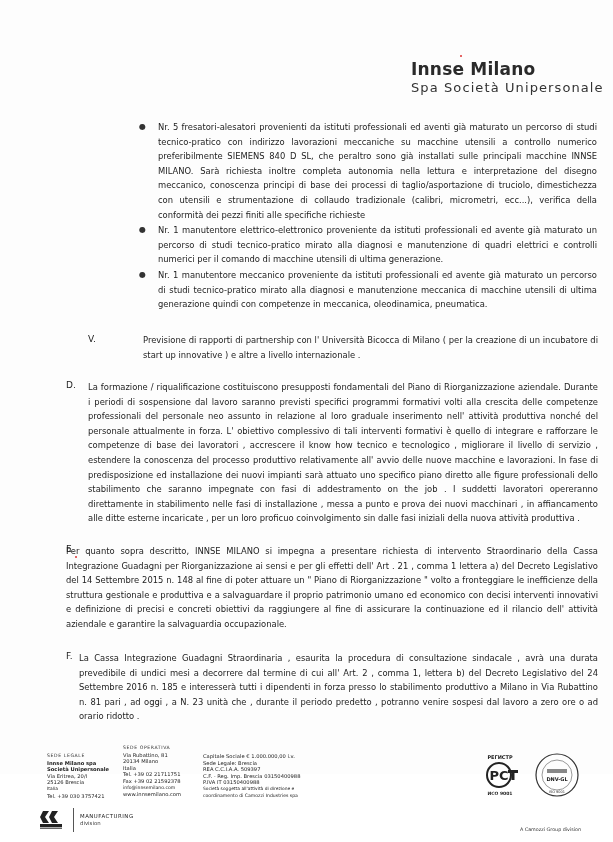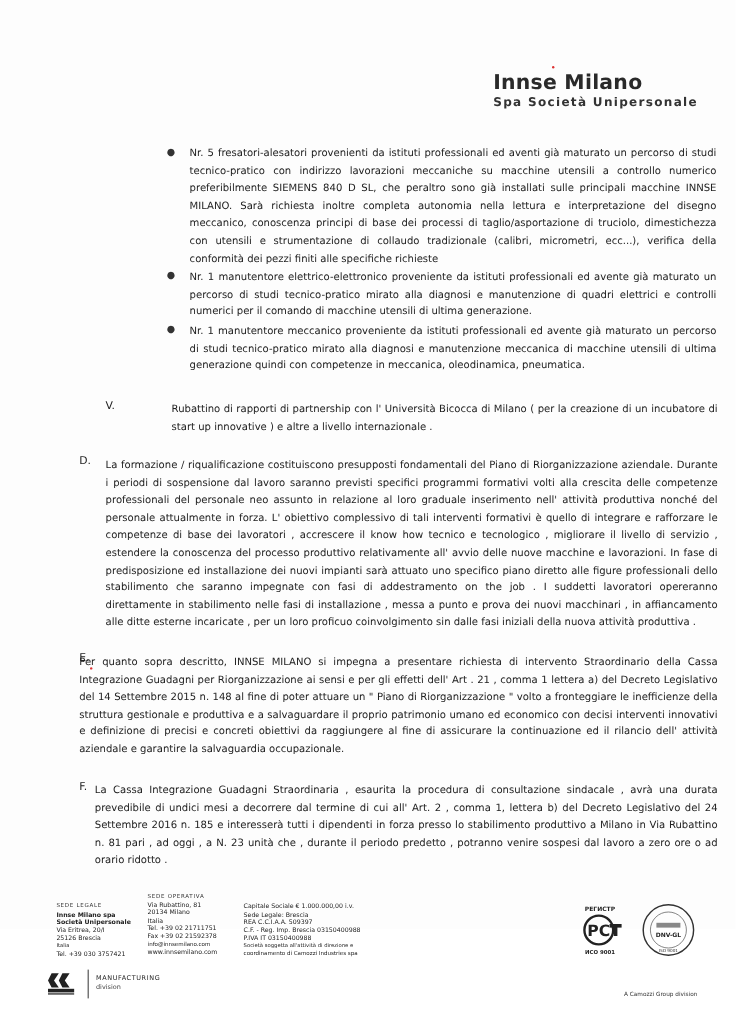--- a/index.html
+++ b/index.html
@@ -3,21 +3,21 @@
 <meta charset="utf-8">
 <style>
   html, body { margin:0; padding:0; background:#ffffff; }
   body { width:613px; height:842px; position:relative; overflow:hidden;
          font-family:"Liberation Sans", sans-serif; color:#1e1e1e; }
   .page { position:absolute; left:0; top:0; width:613px; height:774px; background:#fdfdfd; }
 
   
   .logo { position:absolute; left:411px; top:60px; text-align:left; }
   .logo-title { font-family:"DejaVu Sans", sans-serif; font-weight:bold; font-size:17px; color:#2a2a2a; letter-spacing:0.2px; line-height:18px; }
-  .logo-sub { font-family:"DejaVu Sans", sans-serif; font-weight:bold; font-size:10px; color:#333; letter-spacing:1.1px; margin-top:2px; }
+  .logo-sub { font-family:"DejaVu Sans", sans-serif; font-weight:normal; font-size:13px; color:#333; letter-spacing:1.1px; margin-top:2px; }
 
   
   .txt { font-family:"DejaVu Sans", sans-serif; font-size:8.4px; line-height:14.6px; color:#222; text-align:justify; text-align-last:left; }
   .bullet-list { position:absolute; left:139px; top:120px; width:458px; }
   .bullet { position:relative; padding-left:19px; }
   .bullet .dot { position:absolute; left:0; top:0; font-size:8px; color:#333; }
   .bullet + .bullet { margin-top:1px; }
 
   .section { position:absolute; }
   .section .marker { position:absolute; font-family:"DejaVu Sans", sans-serif; font-size:9px; color:#222; }
@@ -74,21 +74,21 @@
       <span>Nr. 1 manutentore elettrico-elettronico proveniente da istituti professionali ed avente già maturato un percorso di studi tecnico-pratico mirato alla diagnosi e manutenzione di quadri elettrici e controlli numerici per il comando di macchine utensili di ultima generazione.</span>
     </div>
     <div class="bullet txt">
       <span class="dot">●</span>
       <span>Nr. 1 manutentore meccanico proveniente da istituti professionali ed avente già maturato un percorso di studi tecnico-pratico mirato alla diagnosi e manutenzione meccanica di macchine utensili di ultima generazione quindi con competenze in meccanica, oleodinamica, pneumatica.</span>
     </div>
   </div>
 
   <div class="section sec-v">
     <span class="marker">V.</span>
-    <div class="txt">Rubattino di rapporti di partnership con l' Università Bicocca di Milano ( per la creazione di un incubatore di start up innovative ) e altre a livello internazionale .</div>
+    <div class="txt">Previsione di rapporti di partnership con l' Università Bicocca di Milano ( per la creazione di un incubatore di start up innovative ) e altre a livello internazionale .</div>
   </div>
 
   <div class="section sec-d">
     <span class="marker">D.</span>
     <div class="txt">La formazione / riqualificazione costituiscono presupposti fondamentali del Piano di Riorganizzazione aziendale. Durante i periodi di sospensione dal lavoro saranno previsti specifici programmi formativi volti alla crescita delle competenze professionali del personale neo assunto in relazione al loro graduale inserimento nell' attività produttiva nonché del personale attualmente in forza. L' obiettivo complessivo di tali interventi formativi è quello di integrare e rafforzare le competenze di base dei lavoratori , accrescere il know how tecnico e tecnologico , migliorare il livello di servizio , estendere la conoscenza del processo produttivo relativamente all' avvio delle nuove macchine e lavorazioni. In fase di predisposizione ed installazione dei nuovi impianti sarà attuato uno specifico piano diretto alle figure professionali dello stabilimento che saranno impegnate con fasi di addestramento on the job . I suddetti lavoratori opereranno direttamente in stabilimento nelle fasi di installazione , messa a punto e prova dei nuovi macchinari , in affiancamento alle ditte esterne incaricate , per un loro proficuo coinvolgimento sin dalle fasi iniziali della nuova attività produttiva .</div>
   </div>
 
   <div class="section sec-e">
     <span class="marker">E.</span>
     <div class="txt">Per quanto sopra descritto, INNSE MILANO si impegna a presentare richiesta di intervento Straordinario della Cassa Integrazione Guadagni per Riorganizzazione ai sensi e per gli effetti dell' Art . 21 , comma 1 lettera a) del Decreto Legislativo del 14 Settembre 2015 n. 148 al fine di poter attuare un " Piano di Riorganizzazione " volto a fronteggiare le inefficienze della struttura gestionale e produttiva e a salvaguardare il proprio patrimonio umano ed economico con decisi interventi innovativi e definizione di precisi e concreti obiettivi da raggiungere al fine di assicurare la continuazione ed il rilancio dell' attività aziendale e garantire la salvaguardia occupazionale.</div>

